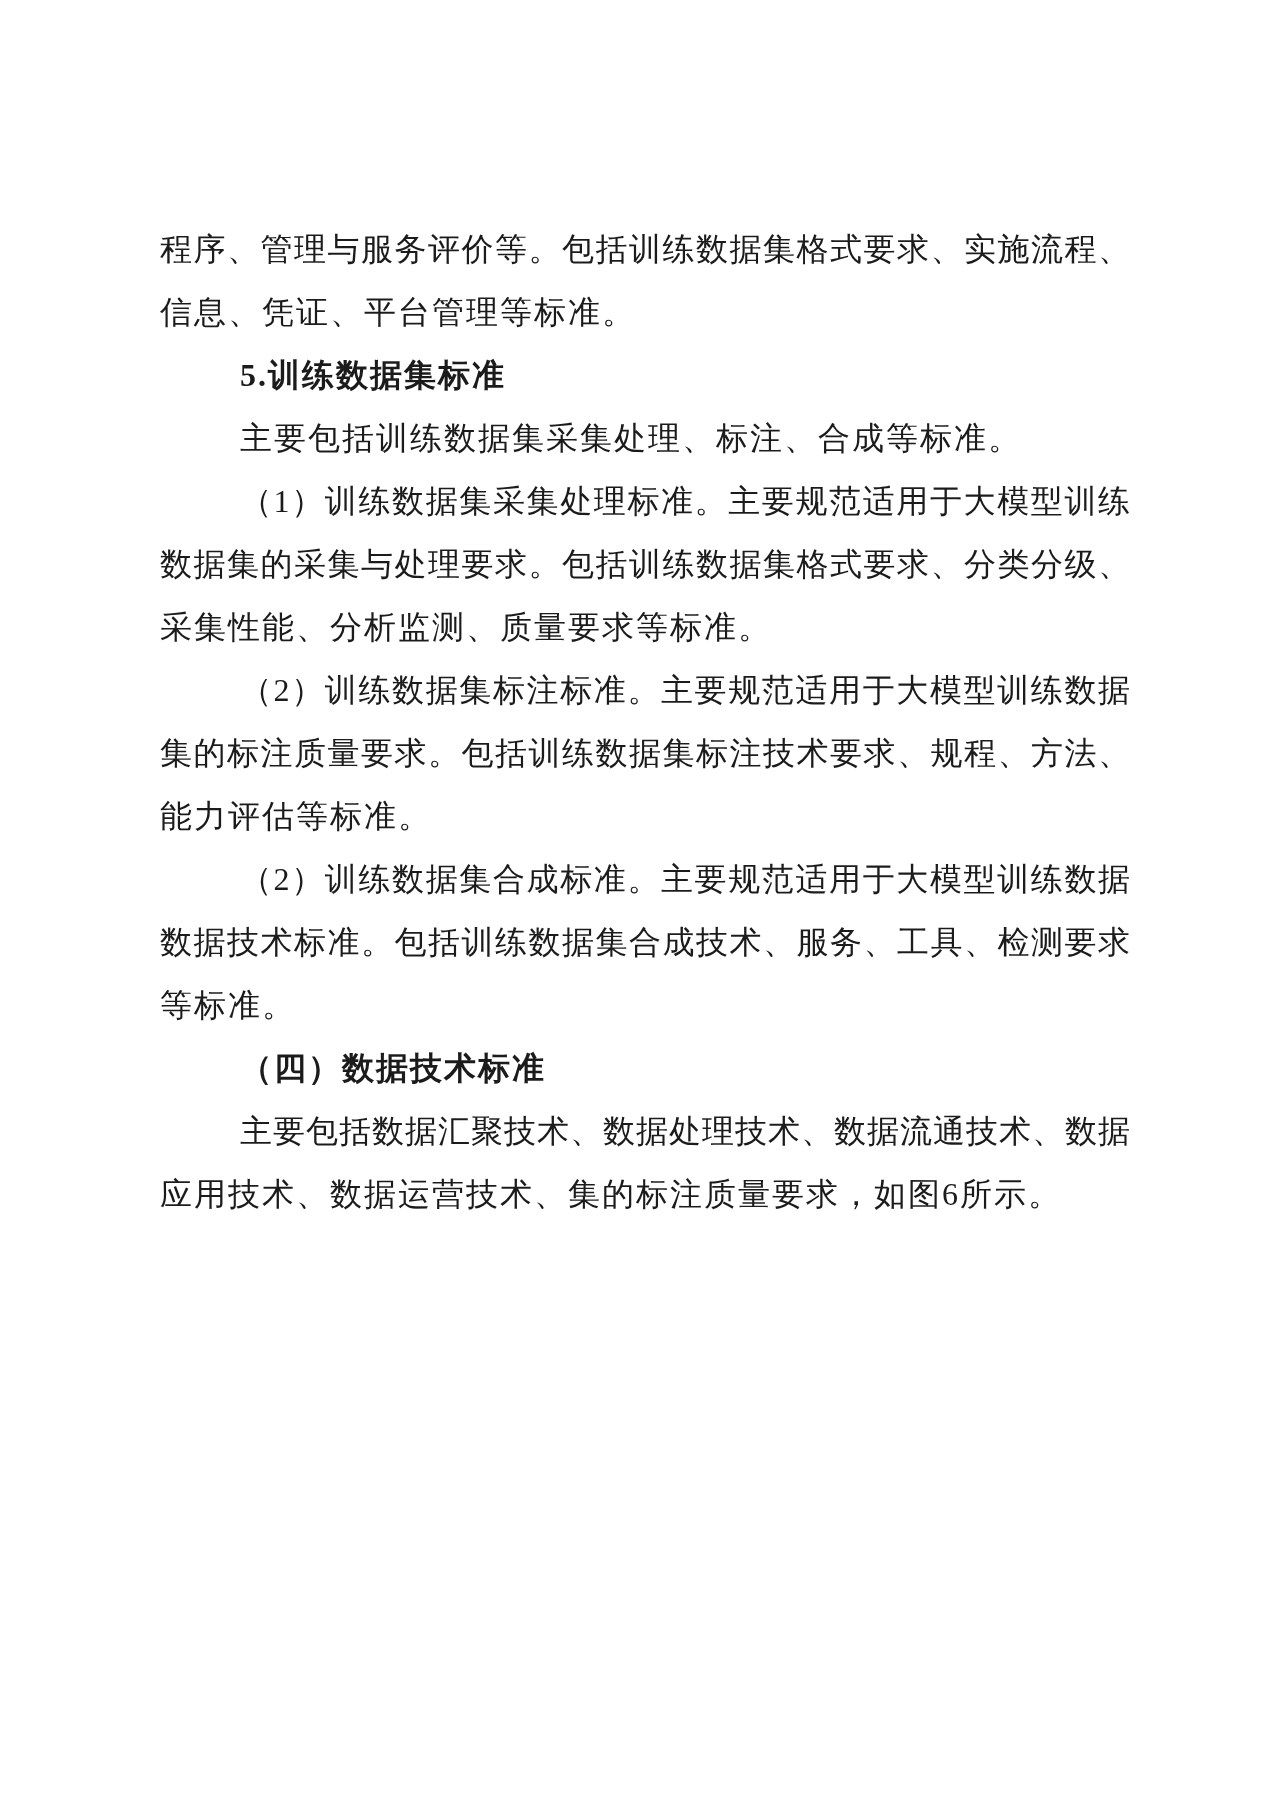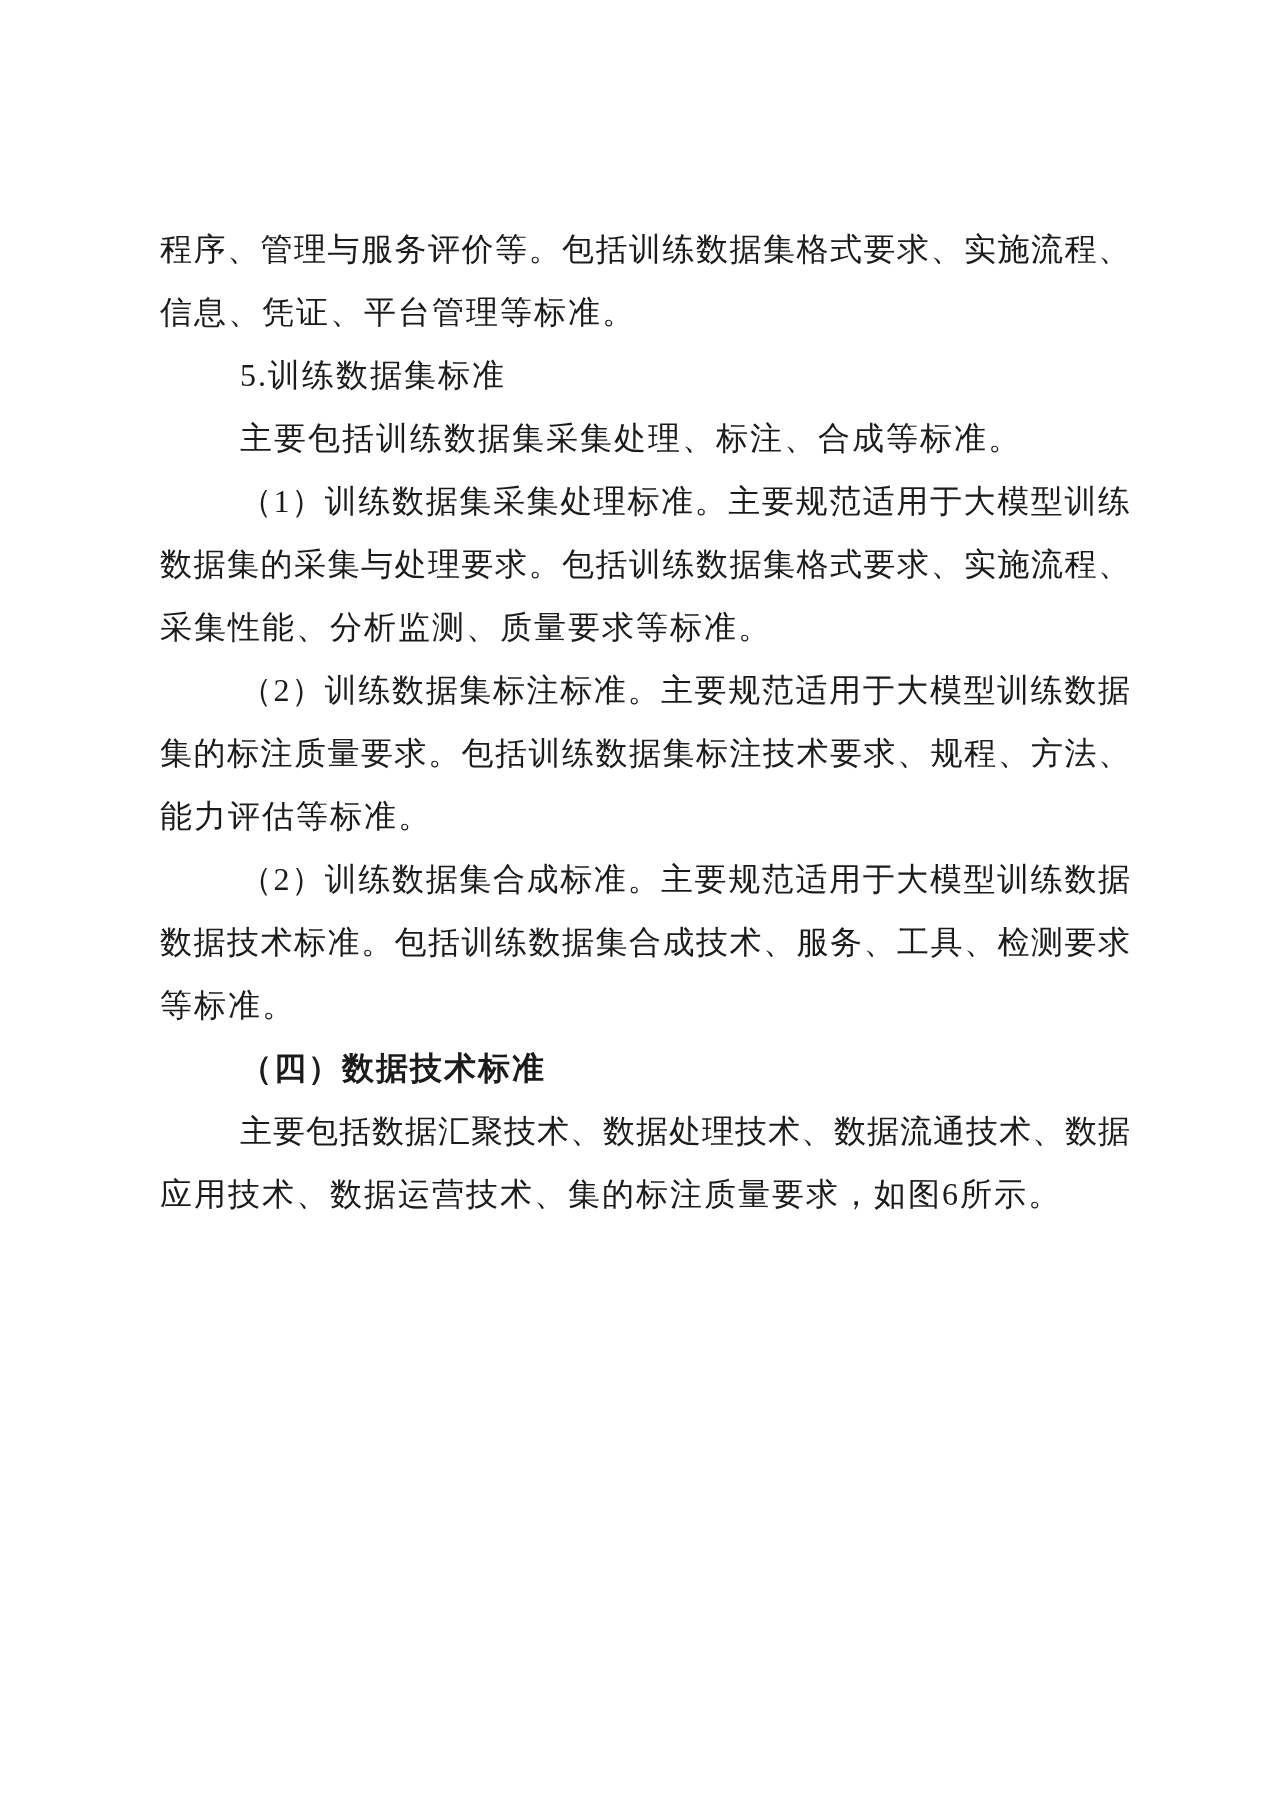--- a/index.html
+++ b/index.html
@@ -33,37 +33,37 @@
     letter-spacing: 2px;
   }
   .line.indent {
     text-indent: 80px;
   }
   .line.justify {
     text-align: justify;
     text-align-last: justify;
   }
   .line.heading-numbered {
-    font-weight: normal;
+    font-weight: bold;
   }
   .line.heading-section {
     font-weight: bold;
   }
 </style>
 </head>
 <body>
 
 <div class="page" style="background: rgb(255, 255, 255); color: rgb(27, 27, 27);">
   <div class="doc">
       <div class="line justify body">程序、管理与服务评价等。包括训练数据集格式要求、实施流程、</div>
       <div class="line body">信息、凭证、平台管理等标准。</div>
       <div class="line indent heading-numbered">5.训练数据集标准</div>
       <div class="line indent body">主要包括训练数据集采集处理、标注、合成等标准。</div>
       <div class="line indent justify body">（1）训练数据集采集处理标准。主要规范适用于大模型训练</div>
-      <div class="line justify body">数据集的采集与处理要求。包括训练数据集格式要求、实施流程、</div>
+      <div class="line justify body">数据集的采集与处理要求。包括训练数据集格式要求、分类分级、</div>
       <div class="line body">采集性能、分析监测、质量要求等标准。</div>
       <div class="line indent justify body">（2）训练数据集标注标准。主要规范适用于大模型训练数据</div>
       <div class="line justify body">集的标注质量要求。包括训练数据集标注技术要求、规程、方法、</div>
       <div class="line body">能力评估等标准。</div>
       <div class="line indent justify body">（2）训练数据集合成标准。主要规范适用于大模型训练数据</div>
       <div class="line justify body">数据技术标准。包括训练数据集合成技术、服务、工具、检测要求</div>
       <div class="line body">等标准。</div>
       <div class="line indent heading-section">（四）数据技术标准</div>
       <div class="line indent justify body">主要包括数据汇聚技术、数据处理技术、数据流通技术、数据</div>
       <div class="line body">应用技术、数据运营技术、集的标注质量要求，如图6所示。</div>

